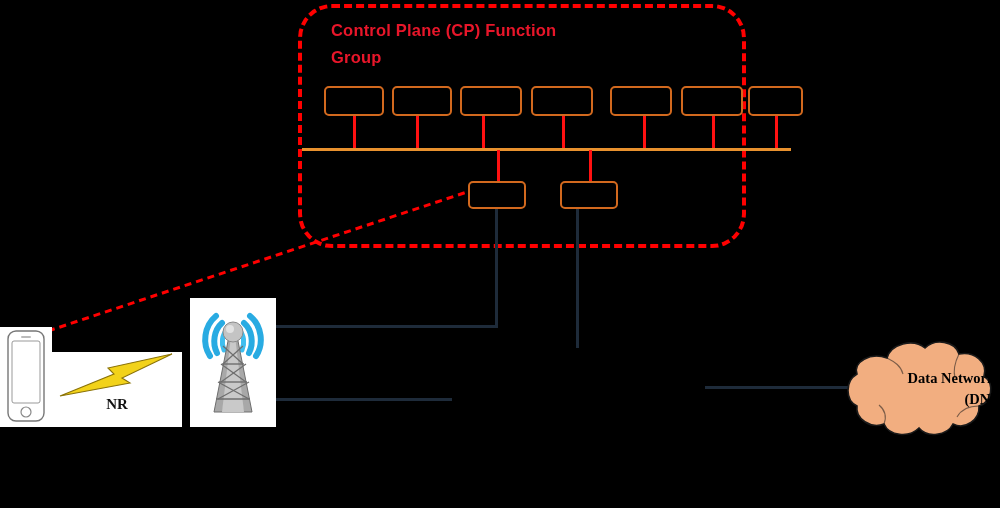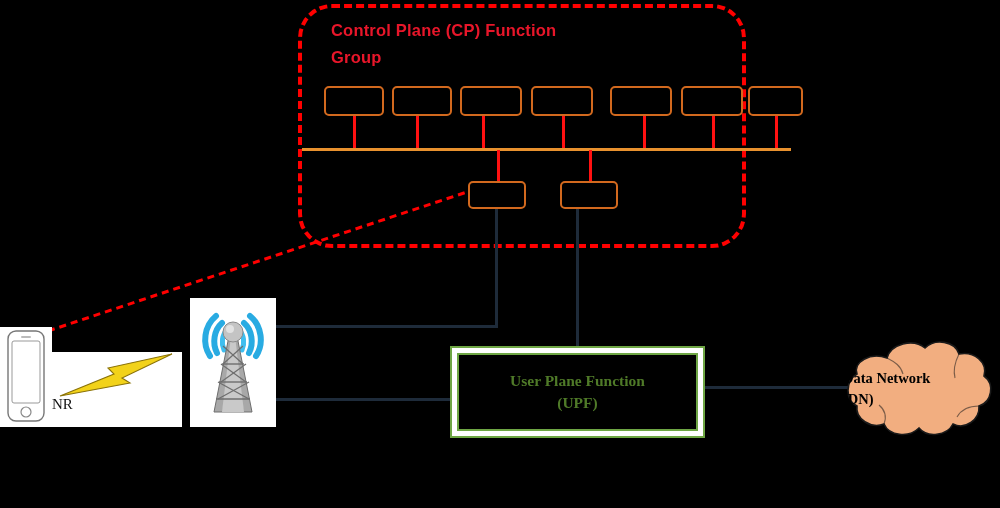--- a/index.html
+++ b/index.html
@@ -102,21 +102,21 @@
   #dn-cloud {
     left: 843px;
     top: 332px;
     width: 152px;
     height: 110px;
   }
   #dn-label {
     left: 843px;
     top: 368px;
     width: 152px;
-    text-align: left;
+    text-align: right;
     color: #000000;
     font-family: "Liberation Serif", serif;
     font-size: 14.5px;
     font-weight: bold;
     line-height: 21px;
     white-space: pre-line;
   }
 
   
   #phone-tile {
@@ -132,24 +132,25 @@
     top: 352px;
     width: 130px;
     height: 75px;
     background: #FFFFFF;
   }
   #nr-label {
     position: absolute;
     left: 0;
     top: 44px;
     width: 130px;
+    text-align: center;
     color: #111111;
     font-family: "Liberation Serif", serif;
     font-size: 15px;
-    font-weight: normal;
+    font-weight: bold;
   }
   
   #tower-tile {
     left: 190px;
     top: 298px;
     width: 86px;
     height: 129px;
     background: #FFFFFF;
   }
 
@@ -192,26 +193,20 @@
 
   <div class="abs navy" style="left:495px;top:209px;width:3px;height:119px;"></div>
   <div class="abs navy" style="left:276px;top:325px;width:222px;height:3px;"></div>
 
   <div class="abs navy" style="left:576px;top:209px;width:3px;height:139px;"></div>
 
   <div class="abs navy" style="left:276px;top:398px;width:176px;height:3px;"></div>
 
   <div class="abs navy" style="left:705px;top:386px;width:150px;height:3px;"></div>
 
-  <div class="abs" id="upf-outer">
-    <div id="upf-inner">
-      <div id="upf-label">User Plane Function
-(UPF)</div>
-    </div>
-  </div>
 
   <svg class="abs" id="dn-cloud" viewBox="0 0 152 110">
     <path d="M44 26 C48 12, 70 6, 82 16 C92 6, 112 9, 116 22
              C131 19, 145 30, 141 44 C152 52, 149 70, 136 74
              C137 88, 122 98, 110 92 C104 104, 84 106, 76 96
              C66 106, 46 104, 41 92 C28 97, 12 87, 14 74
              C2 68, 2 49, 14 42 C10 30, 27 20, 44 26 Z" fill="#F2AE80" stroke="#1A1A1A" stroke-width="1.6"></path>
     <path d="M44 26 C52 30, 58 34, 60 42" fill="none" stroke="#1A1A1A" stroke-width="1.1" opacity="0.55"></path>
     <path d="M116 22 C112 30, 110 38, 112 46" fill="none" stroke="#1A1A1A" stroke-width="1.1" opacity="0.55"></path>
     <path d="M136 74 C126 74, 118 78, 114 85" fill="none" stroke="#1A1A1A" stroke-width="1.1" opacity="0.55"></path>

